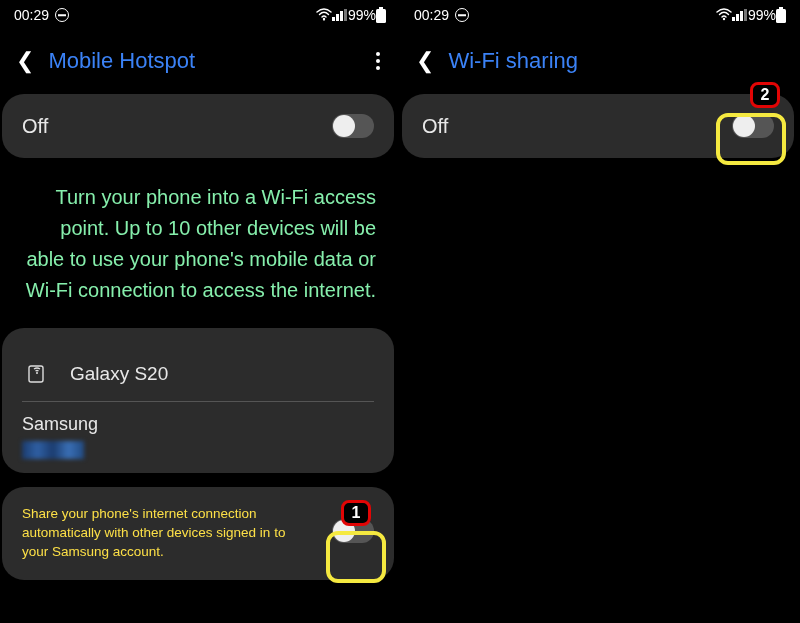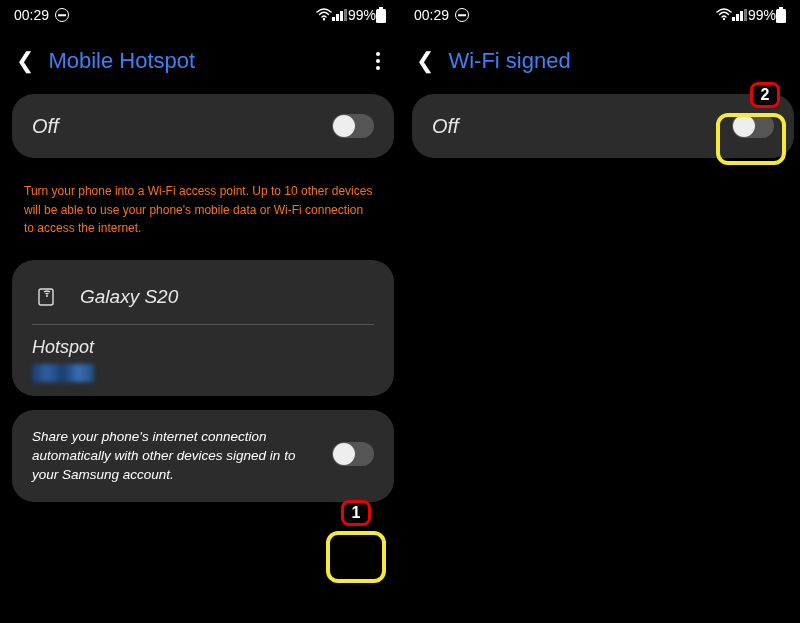--- a/index.html
+++ b/index.html
@@ -46,56 +46,56 @@
   .title { font-size:22px; color:#3b82f6; }
   .menu-dots {
     display:flex; flex-direction:column; gap:3px; padding:4px;
   }
   .menu-dots span {
     width:4px; height:4px; border-radius:50%; background:#fff;
   }
   .card {
     background:#2c2c2c;
     border-radius:22px;
-    margin: 0 6px 14px 12px;
+    margin: 0 6px 14px 2px;
     padding: 20px 20px;
-    font-style: italic;
   }
   .toggle-row {
     display:flex; align-items:center; justify-content:space-between;
   }
   .toggle-label { font-size:20px; }
   .switch {
     width:42px; height:24px; border-radius:14px;
     background:#555; position:relative; flex-shrink:0;
   }
   .switch .knob {
     position:absolute; top:1px; left:1px; width:22px; height:22px;
     background:#eee; border-radius:50%;
   }
   .desc {
     padding: 10px 24px 22px 24px;
-    font-size:12px;
+    font-size:20px;
     line-height:1.55;
-    color:#f97316;
-  }
-  .net-card { padding:16px 20px 14px 20px;}
+    color:#86efac;
+    text-align:right;
+  }
+  .net-card { padding:25px 20px 14px 20px;}
   .net-row { display:flex; align-items:center; gap:22px; padding:10px 0 14px 4px;}
   .net-icon { width:22px; height:22px; }
   .net-name { font-size:19px; }
   .divider { height:1px; background:#555; margin:2px 0 12px 0;}
   .pw-label { font-size:18px; margin-bottom:6px;}
   .pw-blur {
     width:62px; height:18px;
     background: linear-gradient(90deg,#1b3c6f,#2f5fa3,#1b3c6f,#3a6fb5,#214a82);
     filter: blur(2px);
   }
   .auto-card { padding:14px 20px 18px 20px; position:relative;}
   .auto-title { font-size:19px; }
-  .auto-sub { font-size:13.5px; color:#ffffff; line-height:1.4; margin-top:4px; max-width:280px;}
+  .auto-sub { font-size:13.5px; color:#fde047; line-height:1.4; margin-top:4px; max-width:280px;}
   .highlight-box {
     position:absolute; border:4px solid #f5e940; border-radius:12px;
     pointer-events:none;
   }
   .callout {
     position:absolute; width:30px; height:26px;
     border:3px solid #e20505; border-radius:8px;
     background:#000; color:#fff;
     font-family: Arial, sans-serif; font-weight:bold;
     font-size:16px; display:flex; align-items:center; justify-content:center;
@@ -161,21 +161,21 @@
     <div class="net-row">
       <span class="net-icon">
         <svg width="22" height="22" viewBox="0 0 22 22">
             <path d="M5 3 h10 a2 2 0 0 1 2 2 v12 a2 2 0 0 1 -2 2 h-10 a2 2 0 0 1 -2 -2 v-12 a2 2 0 0 1 2 -2 z M8 6 q3 -2 6 0 M9.5 8 q1.5 -1 3 0" stroke="#ddd" stroke-width="1.4" fill="none"></path>
             <circle cx="11" cy="10" r="1" fill="#ddd"></circle>
           </svg>
       </span>
       <span class="net-name">Galaxy S20</span>
     </div>
     <div class="divider"></div>
-    <div class="pw-label">Hotspot</div>
+    <div class="pw-label">Samsung</div>
     <div class="pw-blur"></div>
   </div>
 
   <div class="card auto-card" style="margin-bottom:0;">
     <div class="toggle-row">
       <div>
         <div class="auto-sub">Share your phone's internet connection automatically with other devices signed in to your Samsung account.</div>
       </div>
       <span class="switch" style="align-self:center;">
           <span class="knob"></span>
@@ -214,21 +214,21 @@
             <rect x="3" y="0" width="4" height="2" fill="#fff"></rect>
             <rect x="0" y="2" width="10" height="14" rx="1.5" fill="#fff"></rect>
           </svg>
       </span>
     </div>
   </div>
 
   <div class="titlebar">
     <div class="left">
       <span class="back-arrow">❮</span>
-      <span class="title">Wi-Fi signed</span>
+      <span class="title">Wi-Fi sharing</span>
     </div>
     <div style="width:12px;"></div>
   </div>
 
   <div class="card toggle-row">
     <span class="toggle-label">Off</span>
     <span class="switch">
         <span class="knob"></span>
       </span>
   </div>

